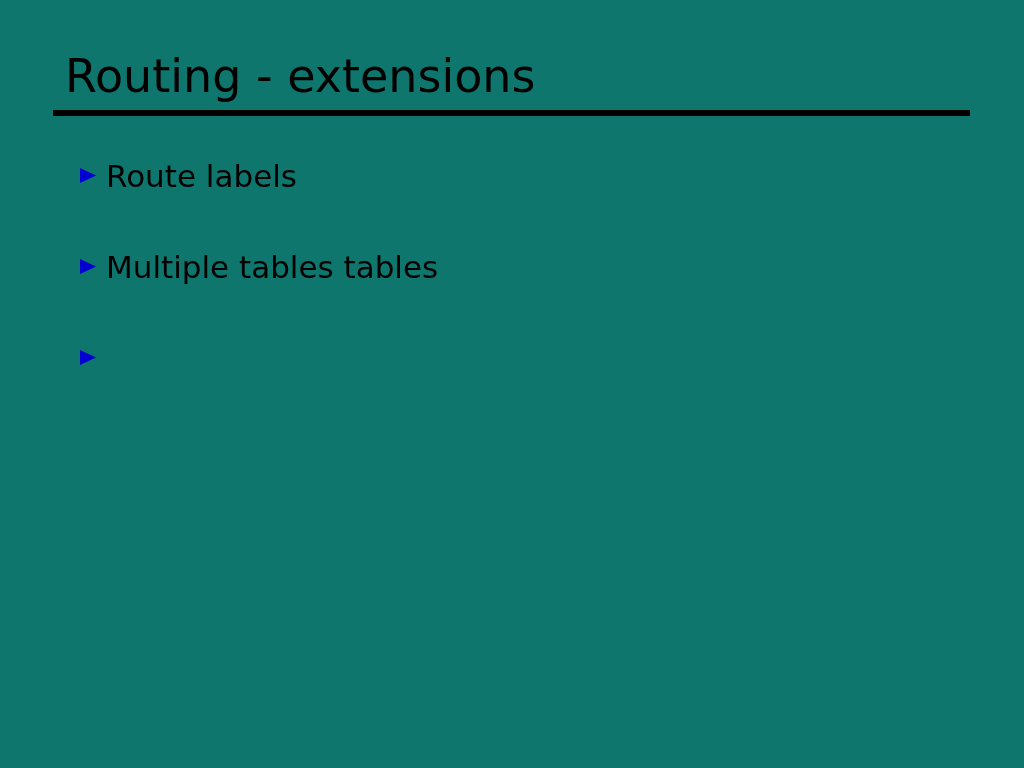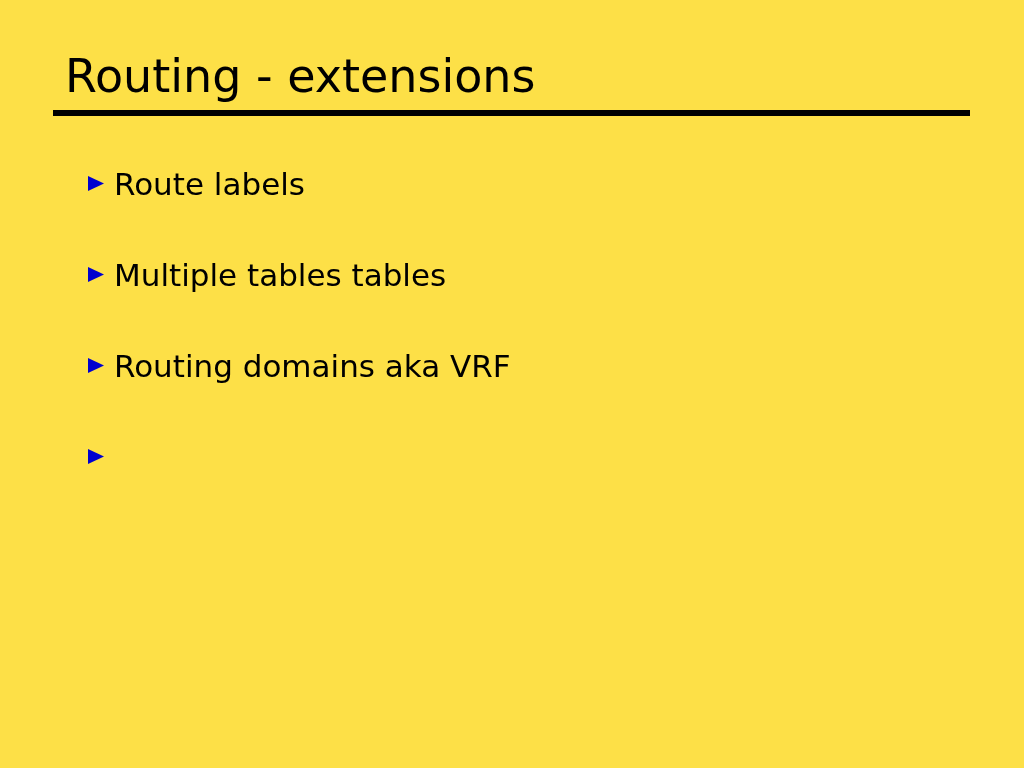--- a/index.html
+++ b/index.html
@@ -47,21 +47,21 @@
     background: #000000;
   }
 
   
   .bullet-list {
     position: absolute;
     left: 79px;
     top: 155px;
     width: 900px;
     list-style: none;
-    margin: 8px;
+    margin: 0;
     padding: 0;
   }
 
   .bullet-item {
     display: flex;
     align-items: flex-start;
     height: 91px;
   }
 
   .bullet-marker {
@@ -80,21 +80,21 @@
     font-size: 31px;
     line-height: 42px;
     font-weight: 400;
     color: #000000;
     white-space: nowrap;
   }
 </style>
 </head>
 <body style="color: rgb(0, 0, 0);">
 
-<div class="slide" style="background: #fde047;">
+<div class="slide" style="background: #0f766e;">
 
   <div class="title-block">
     <div class="slide-title">Routing - extensions</div>
     <div class="title-rule" style="background: rgb(0, 0, 0);"></div>
   </div>
 
   <ul class="bullet-list">
 
     <li class="bullet-item">
       <span class="bullet-marker">
@@ -108,28 +108,20 @@
 
     <li class="bullet-item">
       <span class="bullet-marker">
         <svg width="19" height="19" viewBox="0 0 19 19" aria-hidden="true">
           <polygon points="1,2 17,9.5 1,17" fill="#0000d0"></polygon>
         </svg>
       </span>
       <span class="bullet-text">Multiple tables tables</span>
     </li>
 
-    <li class="bullet-item">
-      <span class="bullet-marker">
-        <svg width="19" height="19" viewBox="0 0 19 19" aria-hidden="true">
-          <polygon points="1,2 17,9.5 1,17" fill="#0000d0"></polygon>
-        </svg>
-      </span>
-      <span class="bullet-text">Routing domains aka VRF</span>
-    </li>
 
     <li class="bullet-item">
       <span class="bullet-marker">
         <svg width="19" height="19" viewBox="0 0 19 19" aria-hidden="true">
           <polygon points="1,2 17,9.5 1,17" fill="#0000d0"></polygon>
         </svg>
       </span>
     </li>
 
   </ul>

